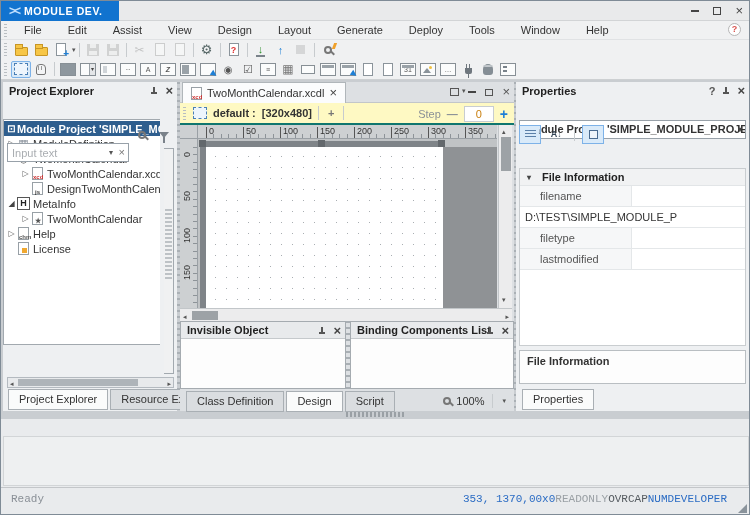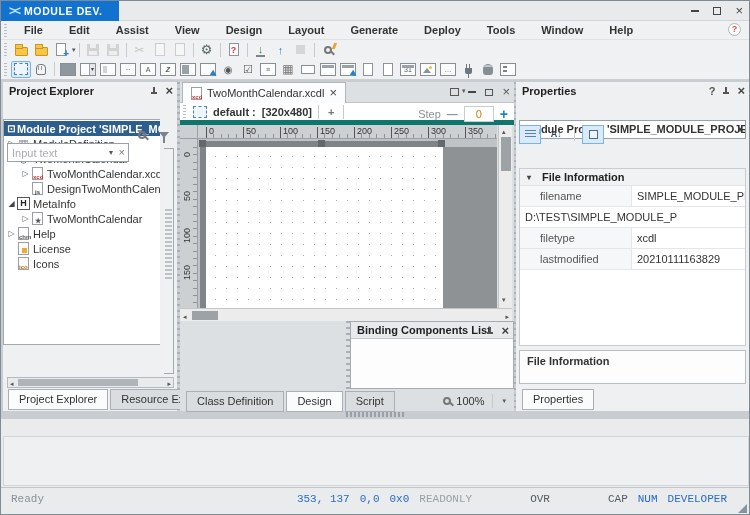--- a/index.html
+++ b/index.html
@@ -18,21 +18,21 @@
   #wtitle { left:130px; top:0; height:20px; line-height:20px; font-weight:bold; color:#1a1a1a; }
   .wbtns { right:6px; top:0; height:20px; display:flex; align-items:center; gap:14px; color:#444; }
   .minbar { width:8px; height:2px; background:#444; display:inline-block; }
   .maxbox { width:8px; height:8px; border:1px solid #444; display:inline-block; }
   .xglyph::before { content:"×"; font-size:13px; line-height:10px; }
 
   
   #menubar { left:0; top:20px; width:100%; height:18px; background:#f0f1f2; display:flex; align-items:center; }
   .grip { width:3px; height:13px; margin:0 4px 0 3px;
           background:repeating-linear-gradient(to bottom,#b9bec2 0 1px,transparent 1px 3px); }
-  .menu-item { padding:0 13px; height:18px; line-height:18px; color:#333;font-weight:bold; }
+  .menu-item { padding:0 13px; height:18px; line-height:18px; color:#333; }
   #menu-help-btn { position:absolute; right:8px; top:2px; width:13px; height:13px; border:1px solid #b5b5b5;
           border-radius:50%; color:#d9534f; font-weight:bold; font-size:9px; text-align:center; line-height:11px; background:#fff; }
 
   
   .tbar { left:0; width:100%; background:#f0f1f2; display:flex; align-items:center; }
   #toolbar1 { top:38px; height:20px; border-top:1px solid #e0e2e4; }
   #toolbar2 { top:58px; height:21px; border-bottom:1px solid #cdd0d2; }
   .tbi { width:20px; height:17px; display:inline-flex; align-items:center; justify-content:center; position:relative; flex:0 0 auto; }
   .tbi.on { background:#d9eaf9; border:1px solid #7db2e8; border-radius:2px; }
   .sep { width:1px; height:14px; background:#c7cbce; margin:0 3px; flex:0 0 1px; }
@@ -152,21 +152,21 @@
   #doc { left:179px; top:81px; width:334px; height:329px; background:#dde0e3; }
   #doc-tabbar { left:0; top:0; width:100%; height:21px; background:#dde0e3; border-bottom:1px solid #c2c6c9; position:absolute; }
   #doc-tab { position:absolute; left:2px; top:0; height:21px; background:#fbfcfd; border:1px solid #b0b6ba; border-bottom:none;
              display:flex; align-items:center; gap:5px; padding:0 8px; }
   #doc-tab .fi { margin:0; }
   #doc-winbtns { position:absolute; right:4px; top:4px; display:flex; align-items:center; gap:9px; color:#555; }
   .cascico { width:9px; height:8px; border:1px solid #555; position:relative; }
   .cascico::after { content:"▾"; position:absolute; right:-7px; top:-2px; font-size:7px; }
   .restico { width:8px; height:7px; border:1px solid #555; position:relative; background:#dde0e3; }
   .restico::before { content:""; position:absolute; left:2px; top:-3px; width:8px; height:7px; border:1px solid #555; z-index:-1; }
-  #doc-toolbar { position:absolute; left:0; top:21px; width:100%; height:22px; background:#ffffff; border-bottom:5px solid #0f766e;
+  #doc-toolbar { position:absolute; left:0; top:21px; width:100%; height:22px; background:#fef9c3; border-bottom:2px solid #0f766e;
                  display:flex; align-items:center; }
   #doc-toolbar .lbl { font-weight:bold; color:#333; margin:0 3px; }
   #state-add { color:#777; font-weight:bold; margin:0 6px; }
   #step-group { position:absolute; right:6px; top:0; height:22px; display:flex; align-items:center; gap:6px; }
   #step-label { color:#8a9097; }
   #step-minus { color:#8a9097; font-weight:bold; }
   #step-value { width:30px; height:16px; background:#fff; border:1px solid #c8cdd1; text-align:center; line-height:15px; color:#c97f0e; }
   #step-plus { color:#1d7fd6; font-weight:bold; font-size:14px; }
 
   #ruler-corner { position:absolute; left:0; top:43px; width:18px; height:14px; background:#cdd0d2; border-right:1px solid #9aa0a5; border-bottom:1px solid #9aa0a5; }
@@ -208,39 +208,39 @@
   .ptbtn.on { background:#d9eaf9; border:1px solid #7db2e8; }
   .catico { width:11px; height:9px; background:repeating-linear-gradient(to bottom,#5b80a8 0 1px,transparent 1px 3px); position:relative; }
   .catico::after { content:"↓"; position:absolute; right:-6px; top:-3px; font-size:8px; color:#456; }
   .azico { font-size:9px; font-weight:bold; color:#345; }
   .azico::after { content:"↓"; font-size:8px; }
   .boxico { width:9px; height:9px; border:1px solid #4a6b90; background:#eef4fa; }
   #prop-filterwrap { left:3px; top:64px; width:227px; }
   #prop-grid { left:3px; top:86px; width:227px; height:178px; background:#fff; border:1px solid #c9cdd0; overflow:hidden; }
   .pcat { height:17px; line-height:17px; background:#f1f2f3; font-weight:bold; color:#222; padding-left:22px; position:relative; border-bottom:1px solid #e2e5e7; }
   .pcat::before { content:"▾"; position:absolute; left:7px; font-size:8px; color:#444; }
-  .prow { height:21px; display:flex; border-bottom:1px solid #e4e7e9; }
+  .prow { height:21px; display:flex; border-bottom:1px solid #e4e7e9;flex-direction:column; }
   .pname { width:112px; background:#f6f7f8; border-right:1px solid #e4e7e9; padding:0 0 0 20px; line-height:20px; color:#555;
            white-space:nowrap; overflow:hidden; }
   .pval { flex:1; padding:0 5px; line-height:20px; color:#333; white-space:nowrap; overflow:hidden; }
   #prop-desc { left:3px; top:268px; width:227px; height:34px; background:#fdfdfd; border:1px solid #b9bec2; padding:4px 7px; font-weight:bold; }
   #prop-tabs { left:6px; top:307px; }
 
   
   #out-splitter { left:345px; top:411px; width:60px; height:5px;
                   background:repeating-linear-gradient(to right,#9aa0a5 0 2px,transparent 2px 4px); }
   #output { left:2px; top:418px; width:746px; height:68px; background:#e9ebed; }
   #output .phead { height:16px; line-height:16px; }
   #output .pbody { position:absolute; left:0; top:17px; right:0; bottom:1px; background:#eef0f1; border:1px solid #d2d5d7; }
   #statusbar { left:0; top:486px; width:100%; height:29px; background:#e9ebed; border-top:1px solid #c3c6c9;font-family:Liberation Mono, monospace; }
   #status-ready { position:absolute; left:10px; top:5px; color:#8a9097; }
-  #status-right { position:absolute; right:22px; top:5px; display:flex; gap:10px; }
+  #status-right { position:absolute; right:22px; top:5px; display:flex; }
   .st-blue { color:#2b6cc4; }
   .st-gray { color:#9aa0a5; }
-  .st-dark { color:#555b60;margin-left:48px; }
+  .st-dark { color:#555b60; }
   #resize-grip { position:absolute; right:2px; bottom:3px; width:0; height:0;
                  border-left:9px solid transparent; border-bottom:9px solid #8a939b; }
 </style>
 </head>
 <body>
 
 <div id="window">
 
   <div id="titlebar" class="abs">
     <div id="logo" class="abs">
@@ -466,25 +466,20 @@
       </div>
       <div class="trow">
         <span class="exp c"></span>
         <span class="fi chm"></span>
         <span>Help</span>
       </div>
       <div class="trow">
         <span class="exp"></span>
         <span class="fi lic"></span>
         <span>License</span>
-      </div>
-      <div class="trow">
-        <span class="exp"></span>
-        <span class="fi ico3"></span>
-        <span>Icons</span>
       </div>
     </div>
     <div id="tree-vscroll" class="abs">
         <span class="thumb"></span>
       </div>
     <div id="pe-hscroll" class="abs">
       <span class="scroll-arr" style="left:2px">◂</span>
       <span class="thumb"></span>
       <span class="scroll-arr" style="right:2px">▸</span>
     </div>
@@ -558,20 +553,30 @@
       <span class="scroll-arr" style="left:3px;top:2px">▴</span>
       <span class="thumb"></span>
       <span class="scroll-arr" style="left:3px;top:170px">▾</span>
     </div>
     <div id="doc-hscroll">
       <span class="scroll-arr" style="left:3px;top:3px">◂</span>
       <span class="thumb"></span>
       <span class="scroll-arr" style="right:3px;top:3px">▸</span>
     </div>
 
+    <div id="panel-invisible" class="subpanel">
+      <div class="phead">
+        <span>Invisible Object</span>
+        <span class="ptools">
+          <span class="pin"></span>
+          <span class="xico"></span>
+        </span>
+      </div>
+      <div class="pbody"></div>
+    </div>
     <div id="subsplit"></div>
     <div id="panel-binding" class="subpanel">
       <div class="phead">
         <span>Binding Components List</span>
         <span class="ptools">
           <span class="pin"></span>
           <span class="xico"></span>
         </span>
       </div>
       <div class="pbody"></div>

